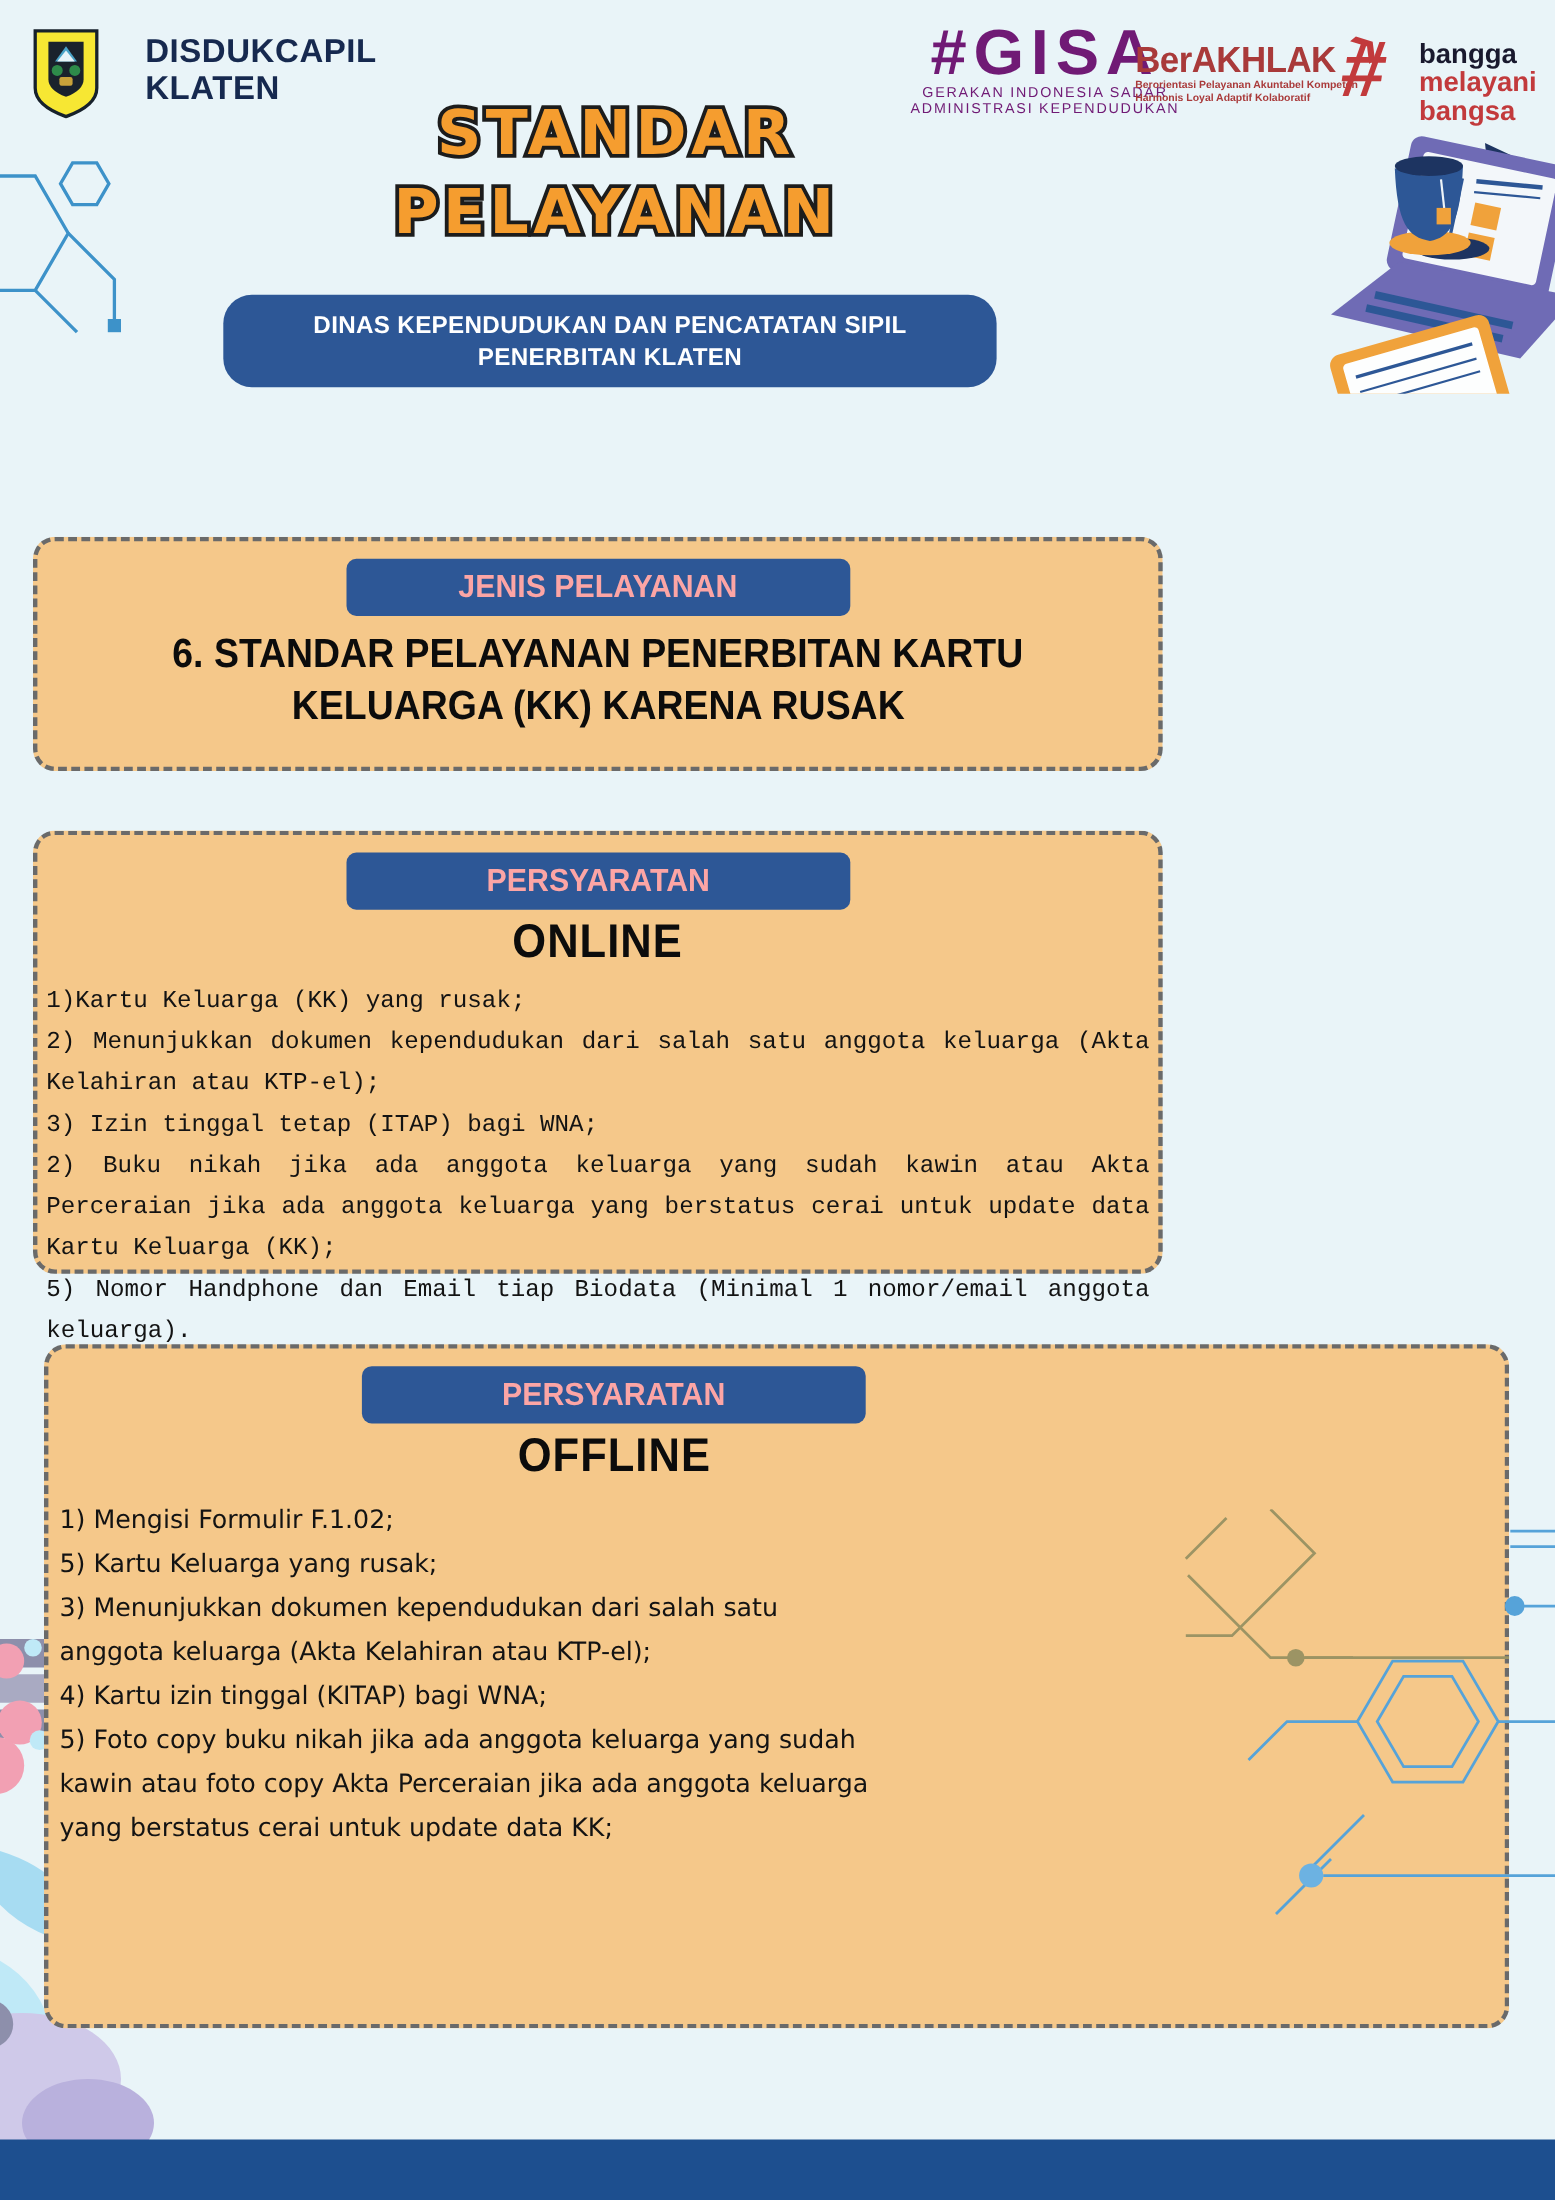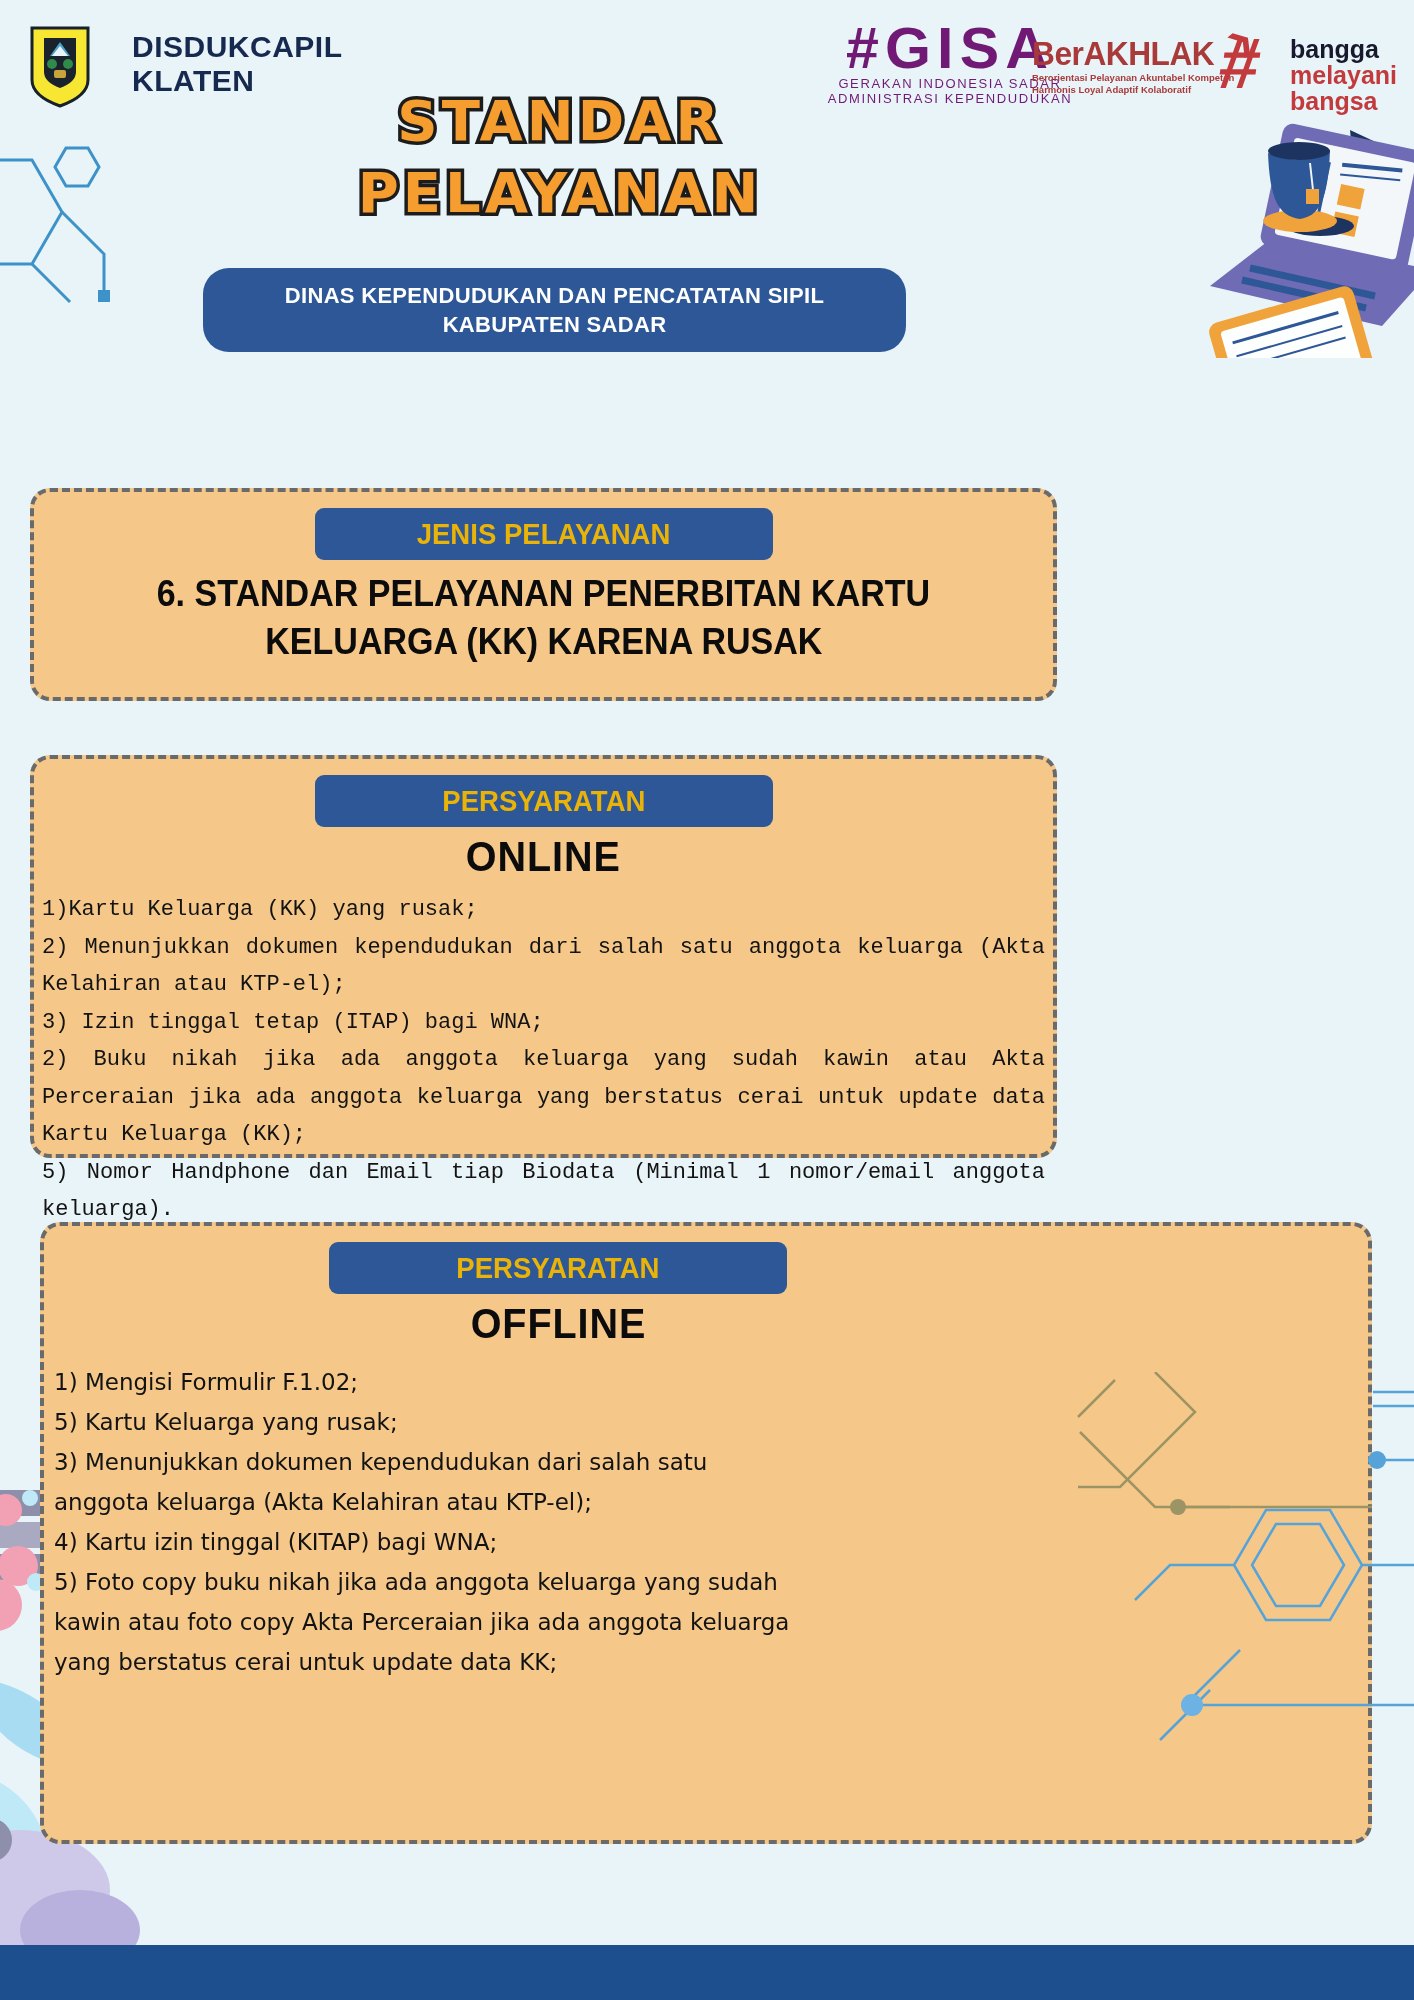--- a/index.html
+++ b/index.html
@@ -40,21 +40,21 @@
   }
 
   
   .panel{
     background:#f5c88a;border:4px dashed #6a6a6a;border-radius:20px;box-sizing:border-box;
   }
   .panel-1{left:30px;top:488px;width:1027px;height:213px;}
   .panel-2{left:30px;top:755px;width:1027px;height:403px;}
   .panel-3{left:40px;top:1222px;width:1332px;height:622px;}
   .chip{
-    background:#2d5796;border-radius:9px;color:#eab308;text-align:center;
+    background:#2d5796;border-radius:9px;color:#fca5a5;text-align:center;
     font-weight:bold;font-size:29px;height:52px;line-height:52px;
   }
   .chip span{display:inline-block;transform:scaleX(.95);}
   .panel-1 .chip,.panel-2 .chip{width:458px;margin:16px auto 0 auto;}
   .headcol{margin-left:285px;width:458px;text-align:center;}
   .panel-3 .chip{width:458px;margin-top:16px;}
   .big-black{
     text-align:center;color:#0c0c0c;font-weight:bold;
   }
   .big-black span{display:inline-block;transform:scaleX(.92);}
@@ -175,21 +175,21 @@
     </div>
   </div>
 
   <svg class="abs z2 title-svg" width="640" height="150" viewBox="0 0 640 150">
     <text x="320" y="54" text-anchor="middle">STANDAR</text>
     <text x="320" y="126" text-anchor="middle">PELAYANAN</text>
   </svg>
 
   <div class="abs z2 office-banner">
     <div>DINAS KEPENDUDUKAN DAN PENCATATAN SIPIL</div>
-    <div>KABUPATEN SADAR</div>
+    <div>PENERBITAN KLATEN</div>
   </div>
 
   <section class="abs z2 panel panel-1">
     <div class="chip"><span>JENIS PELAYANAN</span></div>
     <div class="big-black jenis-title">
       <div><span>6. STANDAR PELAYANAN PENERBITAN KARTU</span></div>
       <div><span>KELUARGA (KK) KARENA RUSAK</span></div>
     </div>
   </section>
 

